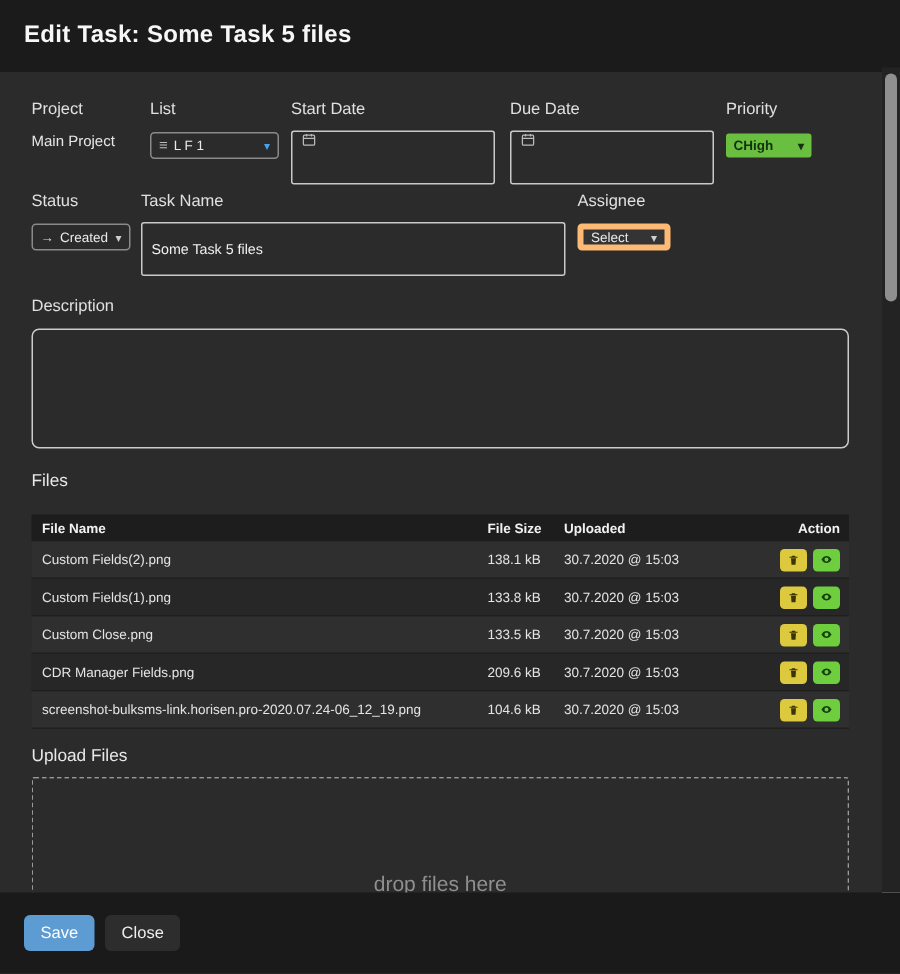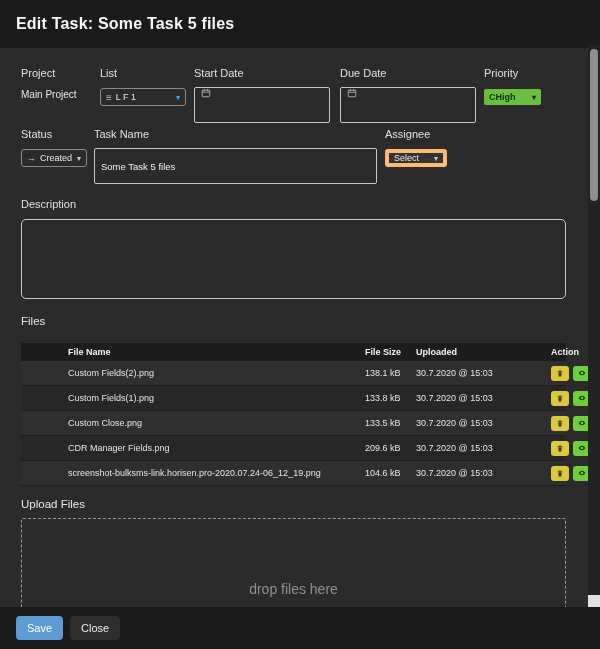--- a/index.html
+++ b/index.html
@@ -68,21 +68,21 @@
     width:545px; height:80px; margin-top:9px; resize:none;
     background:transparent; border:1px solid #cccccc; border-radius:5px;
     color:#f0f0f0; font-size:10px; padding:6px; font-family:"Liberation Sans", sans-serif;
     outline:none;
   }
 
   
   .files-title { position:absolute; left:21px; top:315px; font-size:11.5px; color:#e8e8e8; }
   .files-table { position:absolute; left:21px; top:343px; width:545px; }
   .file-header, .file-row {
-    display:grid; grid-template-columns:304px 51px 135px 1fr; align-items:center;padding-left:40px;
+    display:grid; grid-template-columns:304px 51px 135px 1fr; align-items:center;
   }
   .file-header { height:18px; background:#1d1d1d; font-size:9px; font-weight:bold; color:#f2f2f2; }
   .file-row { height:25px; font-size:9px; color:#e4e4e4; border-bottom:1px solid #1f1f1f; }
   .file-row:nth-child(even) { background:#2f2f2f; }
   .file-row:nth-child(odd)  { background:#272727; }
   .cell-name { padding-left:7px; overflow:hidden; white-space:nowrap; text-overflow:ellipsis; }
   .cell-action { justify-self:end; padding-right:6px; display:flex; gap:4px; }
   .cell-action-h { justify-self:end; padding-right:6px; }
   .mini-btn {
     width:18px; height:15px; border:none; border-radius:3px; cursor:pointer;
@@ -95,21 +95,21 @@
   .upload-title { position:absolute; left:21px; top:498px; font-size:11.5px; color:#e8e8e8; }
   .dropzone {
     position:absolute; left:21px; top:518px; width:545px; height:142px;
     border:1px dashed #9a9a9a; border-radius:2px;
     display:flex; align-items:center; justify-content:center;
     color:#8f8f8f; font-size:14px; cursor:pointer;
   }
 
   
   .modal-footer {
-    position:absolute; left:0; right:0; bottom:0; height:42px;
+    position:absolute; left:0; right:0; bottom:0; height:54px;
     background:#1a1a1a; display:flex; align-items:center; gap:7px; padding:0 16px; z-index:5;
   }
   .btn { border:none; border-radius:4px; font-size:11px; padding:6px 11px; cursor:pointer;
          font-family:"Liberation Sans", sans-serif; }
   .btn-save  { background:#5d9bd3; color:#ffffff; }
   .btn-close { background:#2d2d2d; color:#ededed; }
 
   
   .scrollbar { position:absolute; right:0; top:45px; width:12px; height:562px; background:#232323; z-index:4; }
   .scroll-thumb { position:absolute; left:2px; top:4px; width:8px; height:152px; background:#8f8f8f; border-radius:4px; }

